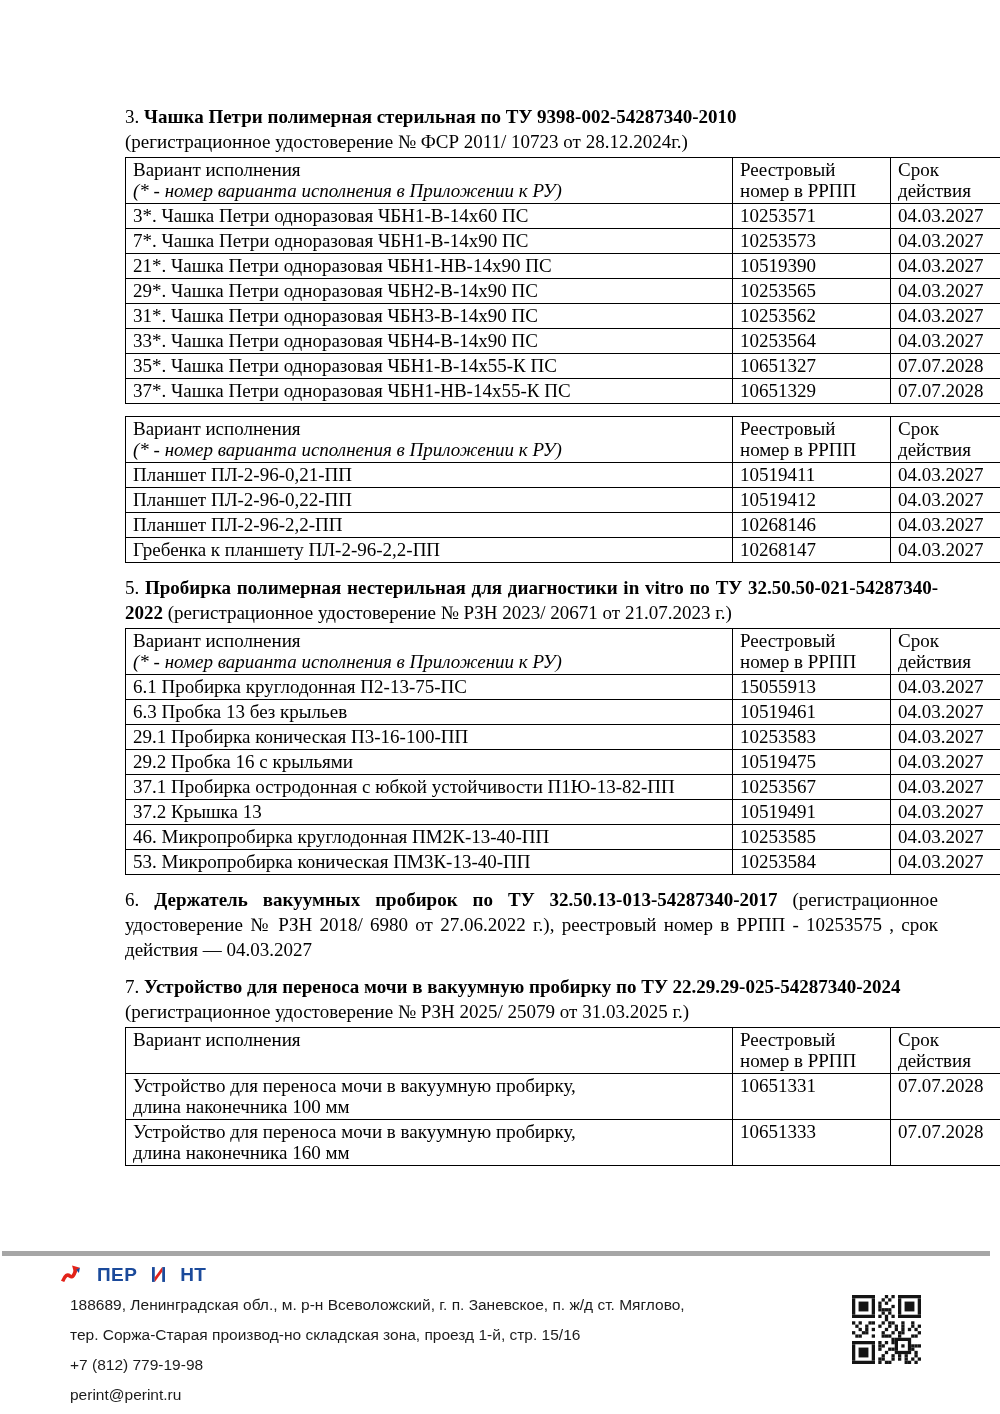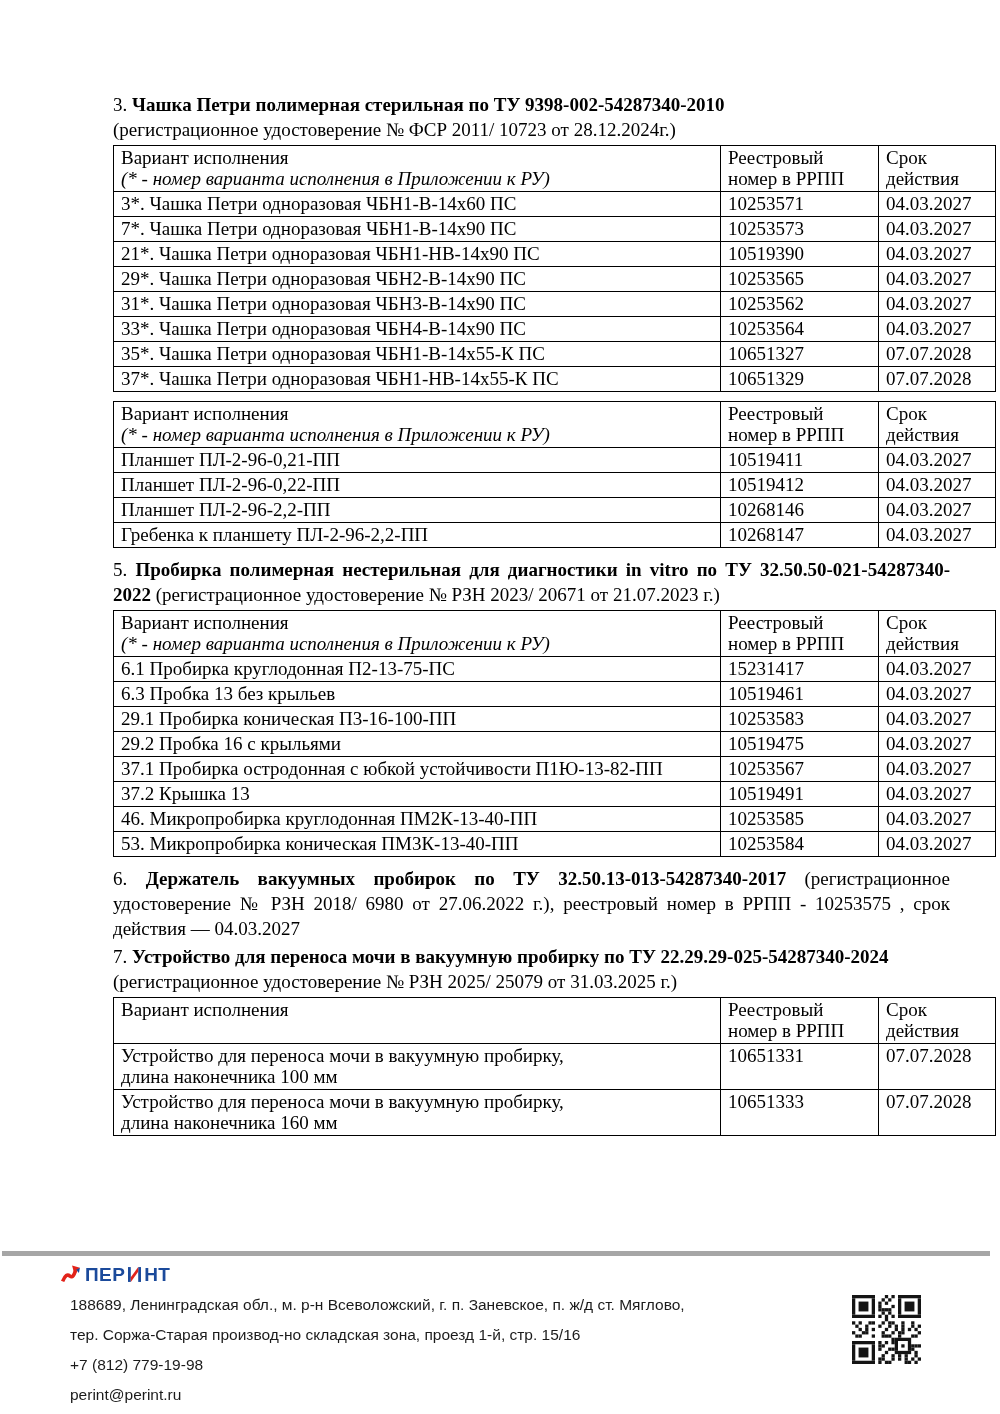--- a/index.html
+++ b/index.html
@@ -1,37 +1,37 @@
 <!DOCTYPE html>
 <html><head>
 <meta charset="utf-8">
 <style>
   html,body{margin:0;padding:0;background:#ffffff;}
   .page{position:relative;width:1000px;height:1414px;background:#fff;
         font-family:"Liberation Serif",serif;color:#000;overflow:hidden;}
   .content{position:absolute;left:113px;top:92px;width:837px;}
-  section{margin:0;}
+  section{margin:12px;}
   .title{margin:0 0 3px 0;font-size:19px;line-height:25px;text-align:justify;}
   .title b{font-weight:bold;}
   .blk{display:block;}
   table.tbl{border-collapse:collapse;table-layout:fixed;width:837px;
             font-size:19px;line-height:21px;margin:0 0 9px 0;}
   .tbl th,.tbl td{border:1.6px solid #000;font-weight:normal;text-align:left;
                   vertical-align:top;padding:1px 7px 2px 7px;}
   .col-variant{width:592px;}
   .col-registry{width:143px;}
   .col-validity{width:102px;}
   .note{font-style:italic;}
   .cell-pre{white-space:pre-line;}
   .rule{position:absolute;left:2px;top:1251px;width:988px;height:5px;background:#a6a6a6;}
   .footer{position:absolute;left:60px;top:1263px;width:900px;
           font-family:"Liberation Sans",sans-serif;font-size:15.5px;
           line-height:20px;color:#1b1b1b;}
   .footer p{margin:10px;}
-  .logo{display:flex;align-items:center;gap:4px;margin:0 0 9px 0;height:22px;}
+  .logo{display:flex;align-items:center;gap:16px;margin:0 0 9px 0;height:22px;}
   .logo-mark{width:21px;height:21px;}
   .logo-txt{font-weight:700;color:#1b4a9b;font-size:19px;letter-spacing:.4px;line-height:21px;}
   .logo-i{width:13px;height:15px;margin:0 -1px;}
   .qr{position:absolute;left:792px;top:31px;width:69px;height:71px;}
   .qr rect{fill:#141414;}
 </style>
 </head>
 <body>
 
 <div class="page">
@@ -141,21 +141,21 @@
                 <div>Вариант исполнения</div>
                 <div class="note">(* - номер варианта исполнения в Приложении к РУ)</div>
               </th>
               <th class="col-registry">Реестровый номер в РРПП</th>
               <th class="col-validity">Срок действия</th>
             </tr>
           </thead>
           <tbody>
             <tr>
               <td class="col-variant cell-pre">6.1 Пробирка круглодонная П2-13-75-ПС</td>
-              <td class="col-registry">15231417</td>
+              <td class="col-registry">15055913</td>
               <td class="col-validity">04.03.2027</td>
             </tr>
             <tr>
               <td class="col-variant cell-pre">6.3 Пробка 13 без крыльев</td>
               <td class="col-registry">10519461</td>
               <td class="col-validity">04.03.2027</td>
             </tr>
             <tr>
               <td class="col-variant cell-pre">29.1 Пробирка коническая П3-16-100-ПП</td>
               <td class="col-registry">10253583</td>

